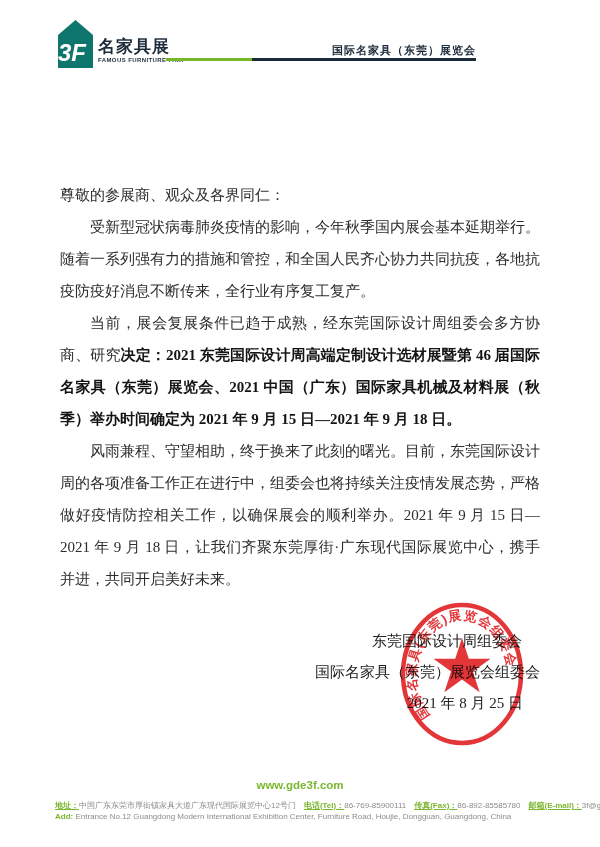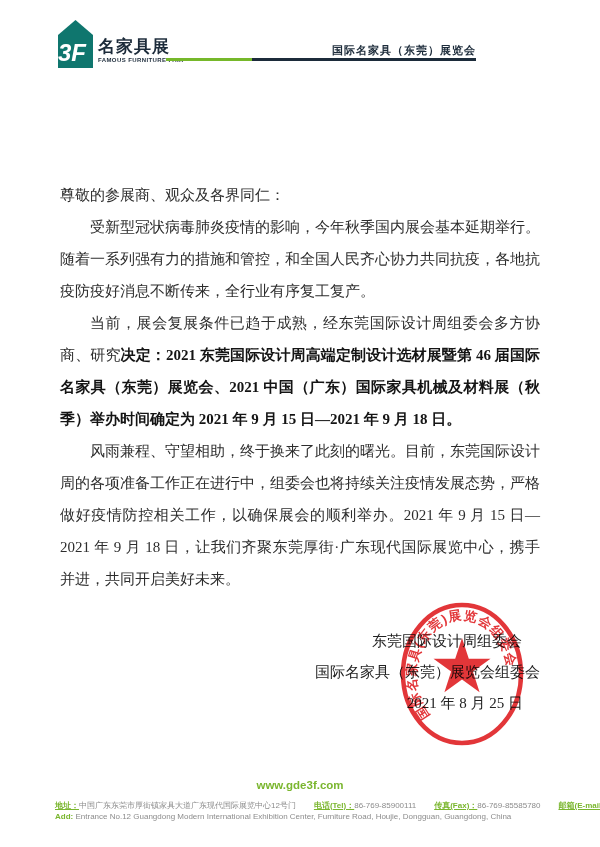--- a/index.html
+++ b/index.html
@@ -76,21 +76,21 @@
   
   .footer-website {
     position:absolute; top:779px; left:0; width:100%; text-align:center;
     color:#7ab62e; font-size:11.5px; font-weight:bold;
   }
   .footer-contact {
     position:absolute; top:800px; left:55px; width:495px;
     font-size:8px; color:#8c8c8c; white-space:nowrap;
   }
   .footer-contact .lbl { color:#7ab62e; font-weight:bold;text-decoration:underline; }
-  .footer-contact .gap { margin-left:18px; }
+  .footer-contact .gap { margin-left:8px; }
   .footer-en {
     position:absolute; top:812px; left:55px; width:495px;
     font-size:8px; color:#8c8c8c; white-space:nowrap;
   }
   .footer-en .lbl { color:#7ab62e; font-weight:bold; }
 </style>
 </head>
 <body>
 
 <div class="page">
@@ -127,21 +127,21 @@
       <path id="sealTextArc" d="M 34,116 A 46,56 0 1 1 98,116" fill="none"></path>
     </defs>
     <text font-size="13" fill="#e02428" letter-spacing="1.2" font-family="Liberation Sans, sans-serif" font-weight="bold">
       <textPath href="#sealTextArc" startOffset="0">国际名家具(东莞)展览会组委会</textPath>
     </text>
   </svg>
 
   <div class="footer-website">www.gde3f.com</div>
 
   <div class="footer-contact">
-    <span class="lbl">地址：</span><span>中国广东东莞市厚街镇家具大道广东现代国际展览中心12号门</span><span class="lbl gap">电话(Tel)：</span><span>86-769-85900111</span><span class="lbl gap">传真(Fax)：</span><span>86-769-85585780</span><span class="lbl gap">邮箱(E-mail)：</span><span>3f@gde3f.com</span>
+    <span class="lbl">地址：</span><span>中国广东东莞市厚街镇家具大道广东现代国际展览中心12号门</span><span class="lbl gap">电话(Tel)：</span><span>86-769-85900111</span><span class="lbl gap">传真(Fax)：</span><span>86-892-85585780</span><span class="lbl gap">邮箱(E-mail)：</span><span>3f@gde3f.com</span>
   </div>
 
   <div class="footer-en">
     <span class="lbl">Add:</span>
     <span>Entrance No.12 Guangdong Modern International Exhibition Center, Furniture Road, Houjie, Dongguan, Guangdong, China</span>
   </div>
 
 </div>
 
 </body></html>

